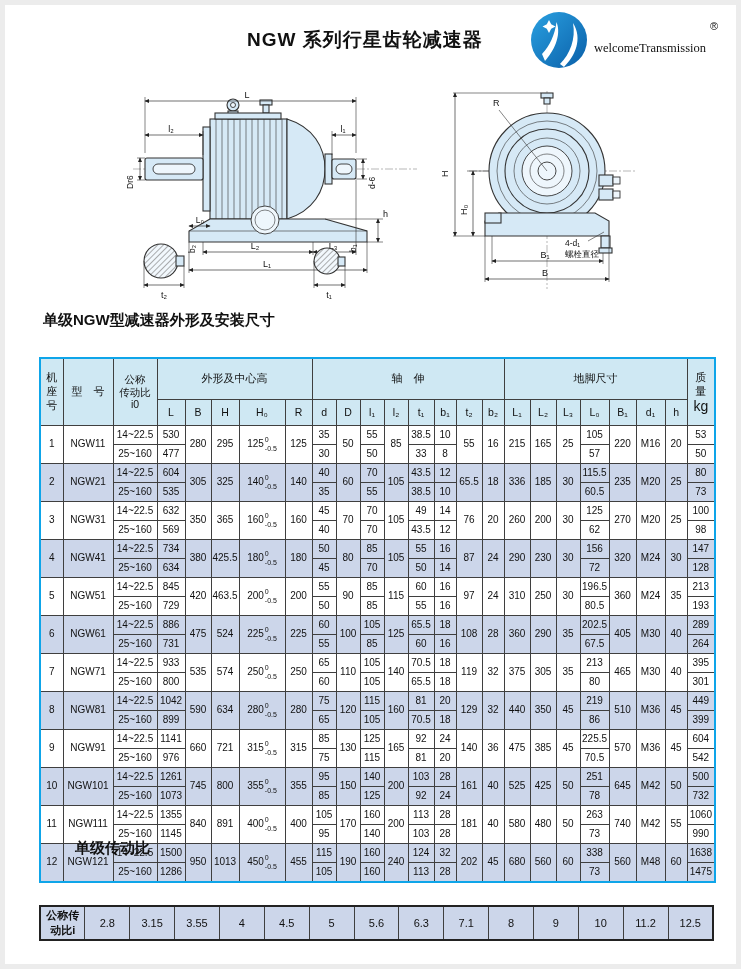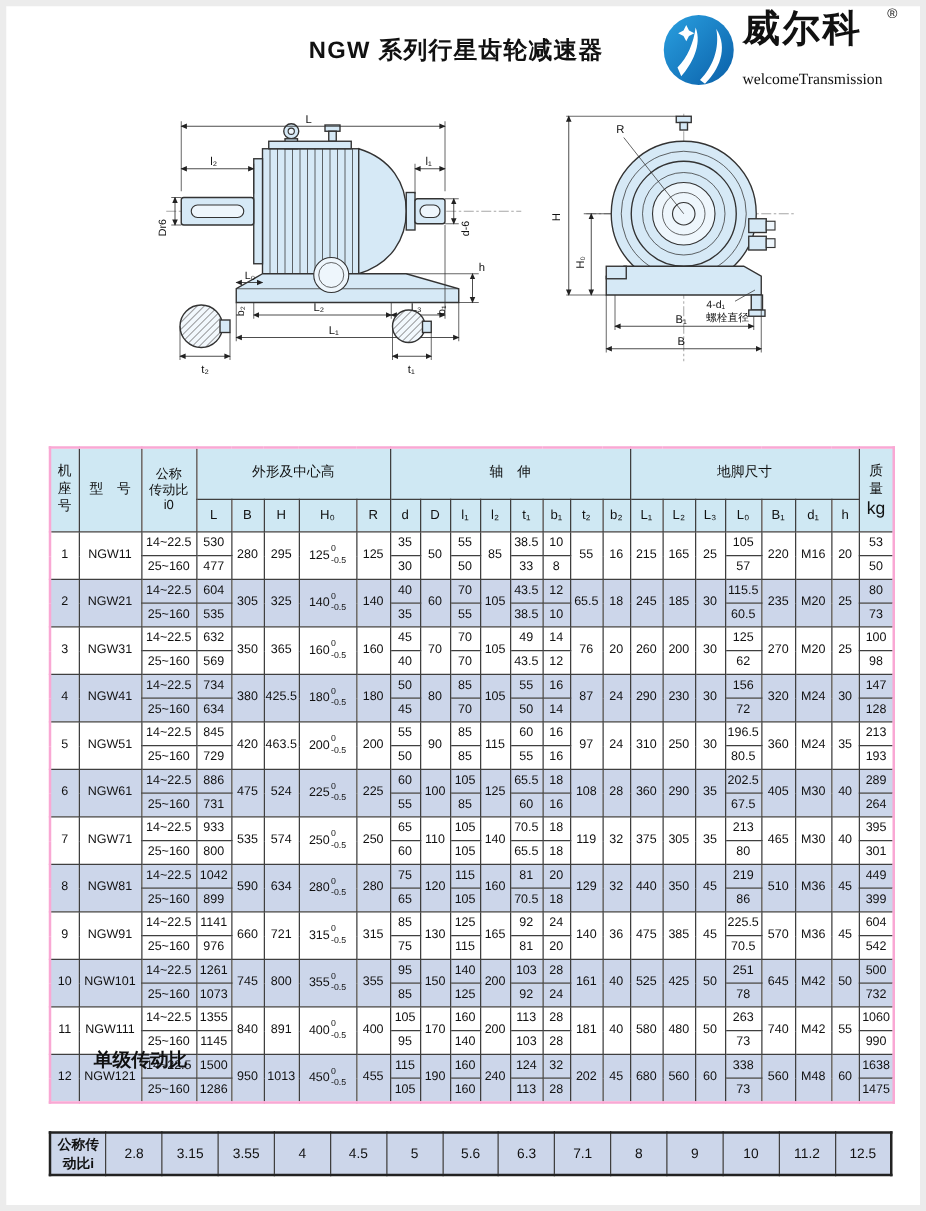--- a/index.html
+++ b/index.html
@@ -27,21 +27,21 @@
   .dt{font-size:9px;fill:#111;}
   .dts{font-size:8.5px;fill:#111;}
 
   
   .sec-h{position:absolute;left:38px;font-size:15px;font-weight:bold;}
   #h1{top:306px;}
   #h2{top:834px;margin-left:32px;}
 
   
   #main-table{position:absolute;left:34px;top:352px;border-collapse:collapse;table-layout:fixed;
-              width:675px;border:2px solid #f9a8d4;font-size:10px;}
+              width:675px;border:2px solid #0ea5e9;font-size:10px;}
   #main-table td{border:1px solid #3f3f3f;text-align:center;vertical-align:middle;padding:0;
                  height:18px;line-height:1.05;overflow:hidden;}
   #main-table thead td{background:#cfe8f3;}
   #main-table thead tr:first-child td{height:40px;font-size:11px;}
   #main-table td.colh{height:25px;font-size:10.5px;}
   #main-table tr.alt td{background:#ccd6ea;}
   .vtext{width:13px;margin:0 auto;word-break:break-all;line-height:1.25;font-size:11px;}
   .kgu{font-size:14px;line-height:1;}
   .i0l{font-size:10.5px;line-height:1.2;}
   .h0{white-space:nowrap;}
@@ -70,21 +70,20 @@
           <stop offset="0" stop-color="#2aa0e0"></stop>
             <stop offset="1" stop-color="#0a5fa8"></stop>
         </linearGradient>
       </defs>
       <circle cx="30" cy="31" r="28" fill="url(#lg)"></circle>
       <path d="M13,45 C21,37 26,25 27.5,13 C33,27 24,43 16,52 Z" fill="#fff"></path>
       <path d="M31,55 C41,45 47,30 44,14 C54,30 46,47 35,58 Z" fill="#fff"></path>
       <path d="M20,11 l2.2,4.3 4.3,2.2 -4.3,2.2 -2.2,4.3 -2.2,-4.3 -4.3,-2.2 4.3,-2.2 z" fill="#fff"></path>
     </svg>
     <div class="logo-text">
-      <div class="logo-name">威尔科</div>
       <div class="logo-reg">®</div>
       <div class="logo-sub">welcomeTransmission</div>
     </div>
   </div>
 
   <svg id="side-svg" class="draw" width="318" height="214" viewBox="0 0 318 214">
     <defs>
       <marker id="arw" viewBox="0 0 10 10" refX="8" refY="5" markerWidth="8" markerHeight="8" orient="auto-start-reverse">
         <path d="M0,1 L9,5 L0,9 Z" fill="#222"></path>
       </marker>
@@ -211,20 +210,21 @@
         <line x1="168" y1="164" x2="168" y2="175" class="x"></line>
       <line x1="57" y1="172" x2="168" y2="172" class="d"></line>
       <text x="110" y="169" class="dt" text-anchor="middle">B₁</text>
       <line x1="50" y1="147" x2="50" y2="193" class="x"></line>
         <line x1="174" y1="147" x2="174" y2="193" class="x"></line>
       <line x1="50" y1="190" x2="174" y2="190" class="d"></line>
       <text x="110" y="187" class="dt" text-anchor="middle">B</text>
     </g>
   </svg>
 
+  <div id="h1" class="sec-h">单级NGW型减速器外形及安装尺寸</div>
 
   <table id="main-table">
       <colgroup>
         <col style="width: 23px;">
         <col style="width: 50px;">
         <col style="width: 44px;">
         <col style="width: 28px;">
         <col style="width: 26px;">
         <col style="width: 28px;">
         <col style="width: 46px;">
@@ -335,21 +335,21 @@
           <td rowspan="2" class="h0"><span>140</span><span class="tol"><span>0</span><span>-0.5</span></span></td>
           <td rowspan="2">140</td>
           <td>40</td>
           <td rowspan="2">60</td>
           <td>70</td>
           <td rowspan="2">105</td>
           <td>43.5</td>
           <td>12</td>
           <td rowspan="2">65.5</td>
           <td rowspan="2">18</td>
-          <td rowspan="2">245</td>
+          <td rowspan="2">336</td>
           <td rowspan="2">185</td>
           <td rowspan="2">30</td>
           <td>115.5</td>
           <td rowspan="2">235</td>
           <td rowspan="2">M20</td>
           <td rowspan="2">25</td>
           <td>80</td>
         </tr>
         <tr class="alt">
           <td class="rng">25~160</td>

